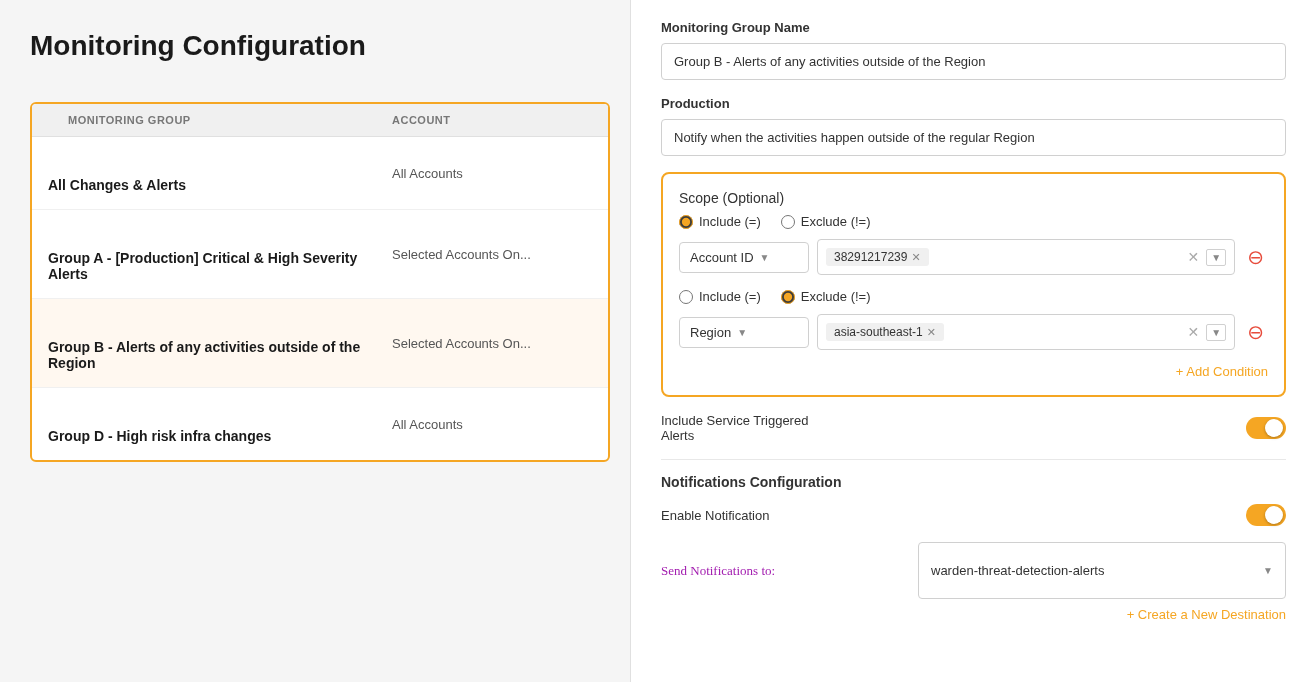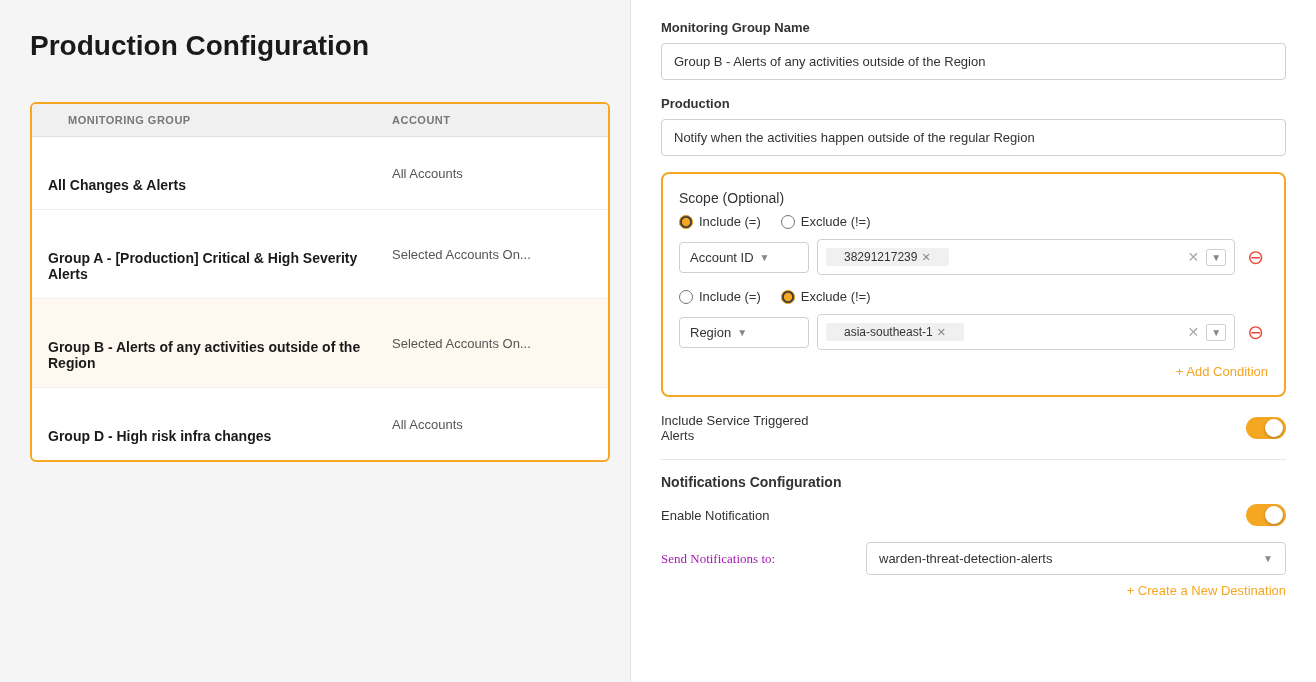--- a/index.html
+++ b/index.html
@@ -175,21 +175,21 @@
       gap: 6px;
       background: #fff;
       min-height: 36px;
     }
 
     .tag {
       display: flex;
       align-items: center;
       background: #f0f0f0;
       border-radius: 3px;
-      padding: 2px 18px;
+      padding: 2px 8px;
       font-size: 12px;
       color: #333;
       gap: 4px;
     }
 
     .tag-close {
       cursor: pointer;
       color: #888;
       font-size: 11px;
     }
@@ -293,27 +293,27 @@
       font-size: 13px;
       color: #a21caf;
       font-family: Liberation Serif, serif;
     }
 
     .send-to-dropdown {
       display: flex;
       align-items: center;
       border: 1px solid #d0d0d0;
       border-radius: 4px;
-      padding: 8px 12px;
+      padding: 20px 12px;
       font-size: 13px;
       color: #333;
       background: #fff;
       gap: 60px;
       cursor: pointer;
-      width: 420px;
+      width: 368px;
     }
 
     .send-to-dropdown .chevron {
       color: #888;
       font-size: 10px;
       margin-left: auto;
     }
 
     .create-destination-link {
       text-align: right;
@@ -329,21 +329,21 @@
       border: none;
       border-top: 1px solid #e8e8e8;
       margin: 14px 0;
     }
 
   </style>
 </head>
 <body>
 
 <div class="left-panel">
-  <h1 class="page-title">Production Configuration</h1>
+  <h1 class="page-title">Monitoring Configuration</h1>
 
   <div class="table-container">
     <div class="table-header">
       <div class="table-header-cell col-group">MONITORING GROUP</div>
       <div class="table-header-cell col-account">ACCOUNT</div>
     </div>
 
     <div class="table-row">
       <div class="row-group-name">All Changes &amp; Alerts</div>
       <div class="row-account">All Accounts</div>

